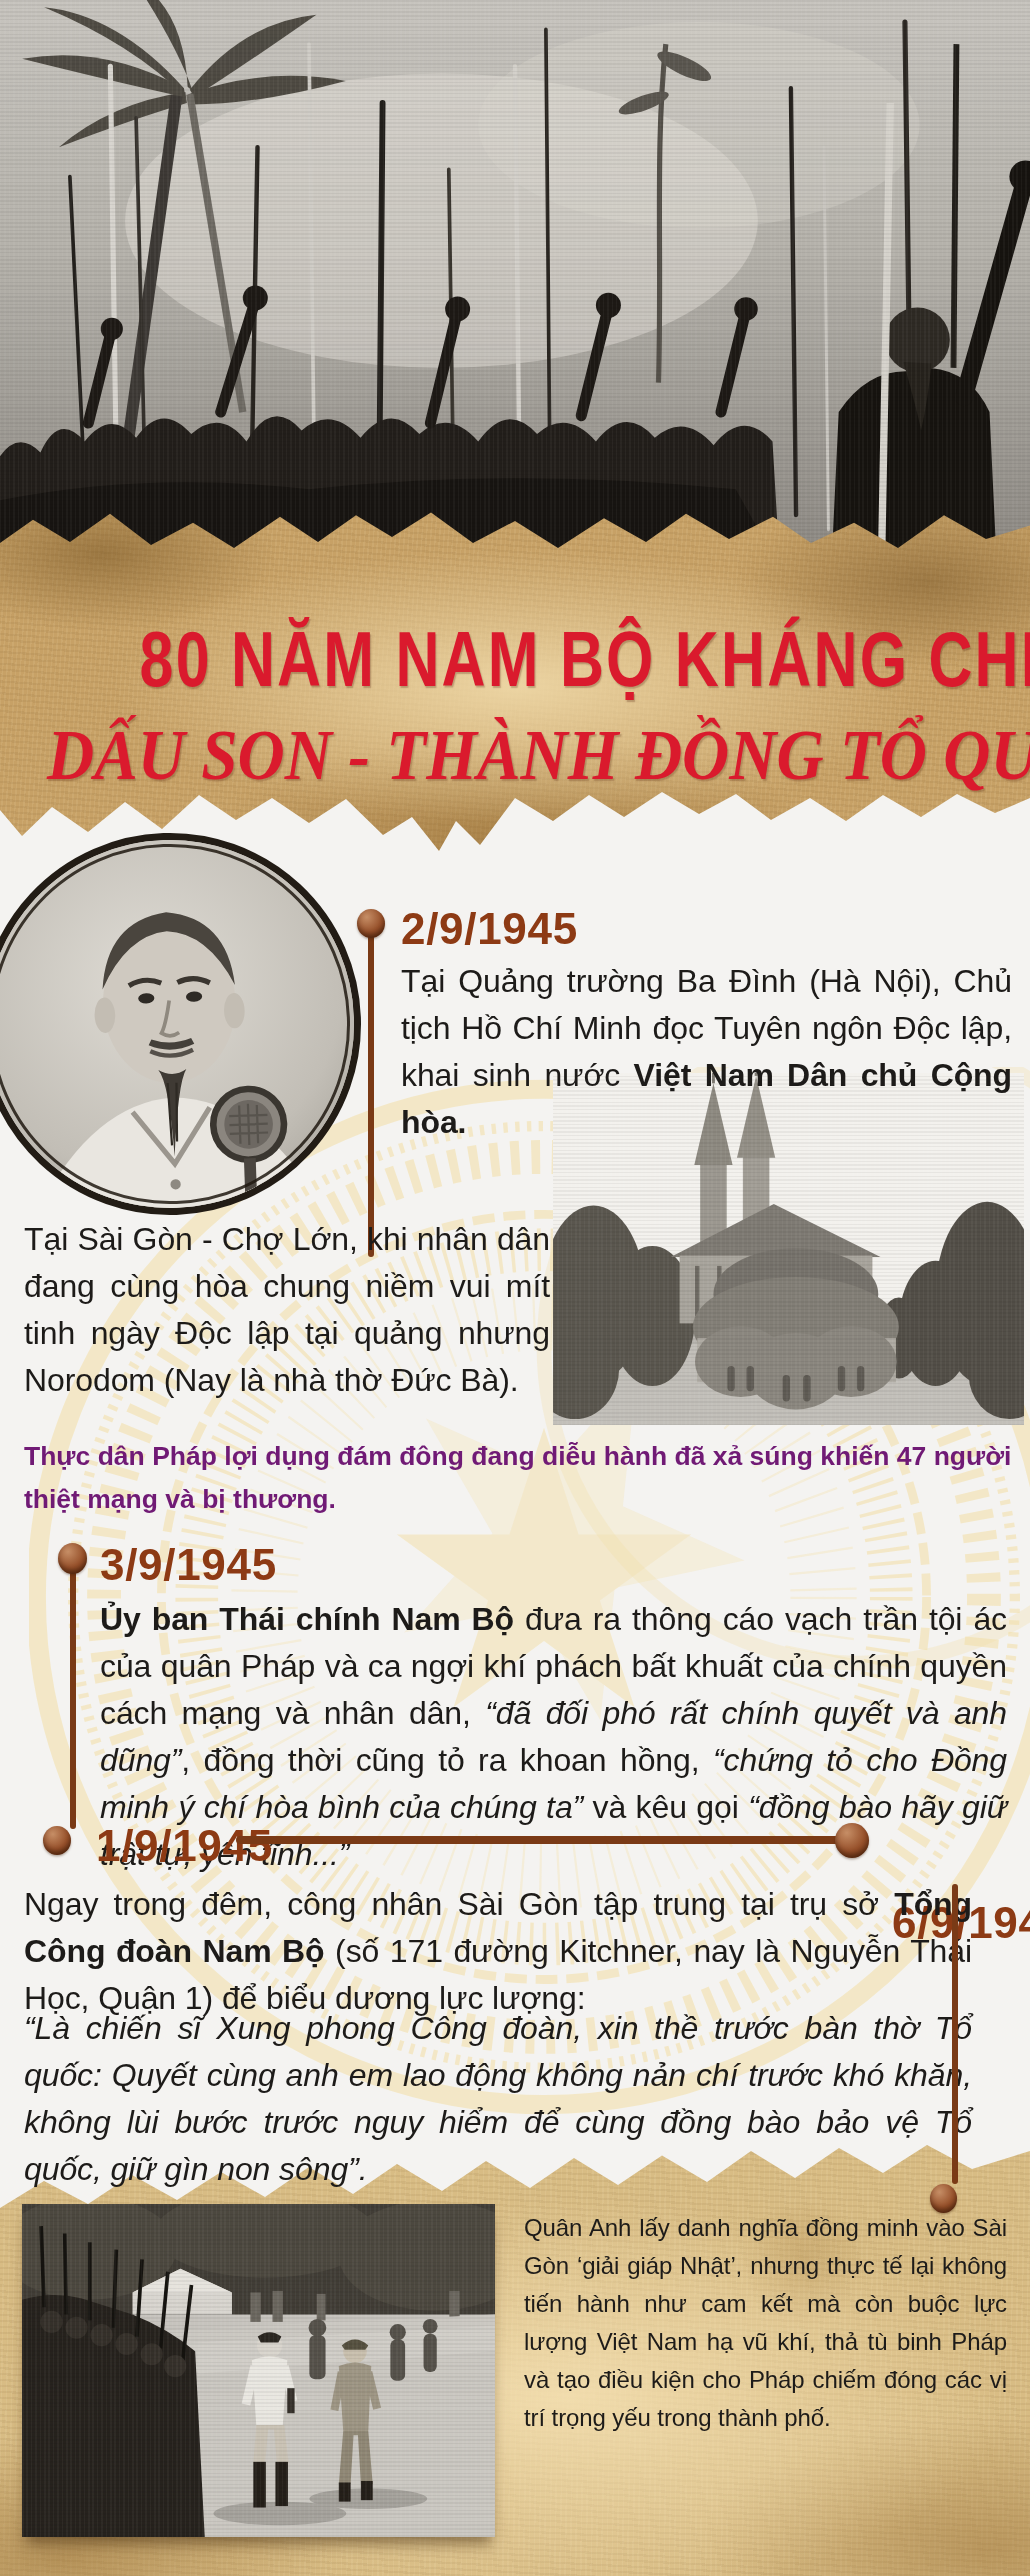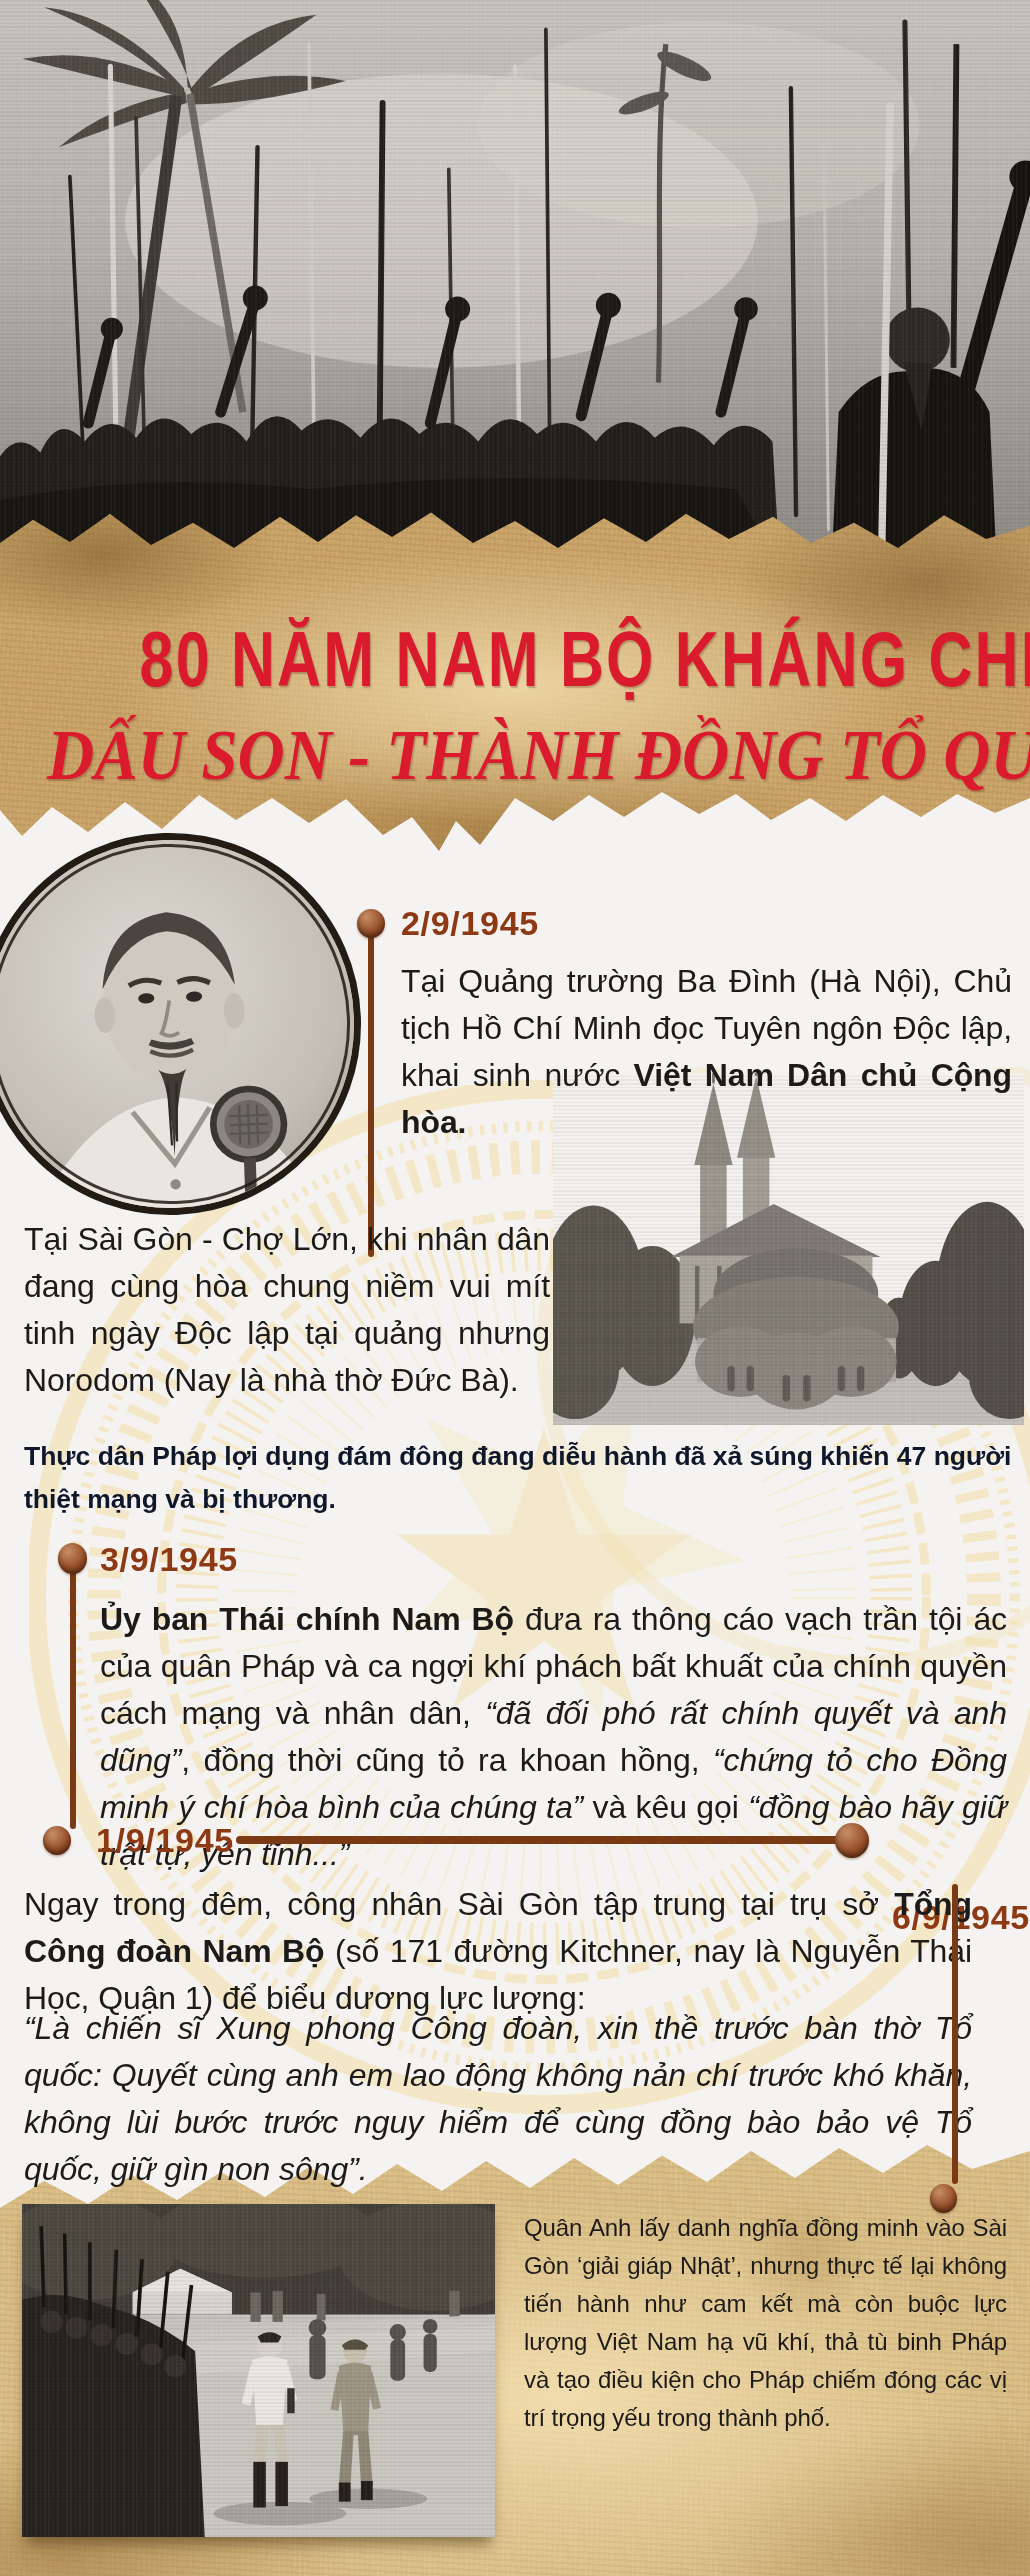--- a/index.html
+++ b/index.html
@@ -5,21 +5,21 @@
   html,body{margin:0;padding:0}
   body{
     width:1030px;height:2576px;position:relative;overflow:hidden;
     background:#f4f3f1;color:#1d1b19;
     font-family:"Liberation Sans","DejaVu Sans",sans-serif;
   }
   .abs{position:absolute}
   .para{font-size:32px;line-height:1.47;text-align:justify;letter-spacing:-0.1px}
   .para b{font-weight:700}
   .para i{font-style:italic}
-  .date{font-weight:700;font-size:34px;color:#8d3a14;letter-spacing:0.7px;white-space:nowrap}
+  .date{font-weight:700;font-size:44px;color:#8d3a14;letter-spacing:0.7px;white-space:nowrap}
   .dot{border-radius:50%;z-index:6;
     background:radial-gradient(circle at 35% 28%,#c68e66,#96502a 55%,#5e2b10 96%);
     box-shadow:inset 0 -3.7px 5.2px rgba(40,15,0,.45), 0 1.5px 2.2px rgba(60,30,5,.35)}
   .stem{background:#7a3a16;border-radius:2.9px;z-index:5}
   .hline{background:#7a3a16;border-radius:4.4px;z-index:5}
 
   
   .band{
     left:0;top:505px;width:1030px;height:349px;z-index:3;text-align:center;
     background-color:#c7a166;
@@ -61,21 +61,21 @@
     transform:rotate(-2deg);
   }
   .hcm::after{content:"";position:absolute;inset:4.4px;border-radius:50%;
     border:3.7px solid rgba(32,25,16,.85);pointer-events:none}
 
   .photo{overflow:hidden;z-index:2}
   .photo svg{display:block}
   .grain::before{content:"";position:absolute;inset:0;pointer-events:none;
     background:repeating-linear-gradient(0deg, rgba(0,0,0,.05) 0 1.5px, rgba(0,0,0,0) 1.5px 3.7px),
                repeating-linear-gradient(90deg, rgba(255,255,255,.04) 0 1.5px, rgba(0,0,0,0) 1.5px 4.4px)}
-  .alert{font-weight:700;font-size:26.5px;line-height:1.62;color:#0f172a;z-index:5}
+  .alert{font-weight:700;font-size:26.5px;line-height:1.62;color:#701a75;z-index:5}
   .z5{z-index:5}
 </style>
 </head>
 <body>
 
 <div class="abs photo grain" style="left:0;top:0;width:1030px;height:568px">
   <svg width="1030" height="568" viewBox="0 0 1400 772" preserveAspectRatio="none">
     <defs>
       <linearGradient id="sky" x1="0" y1="0" x2="0" y2="1">
         <stop offset="0" stop-color="#c7c4be"></stop>

